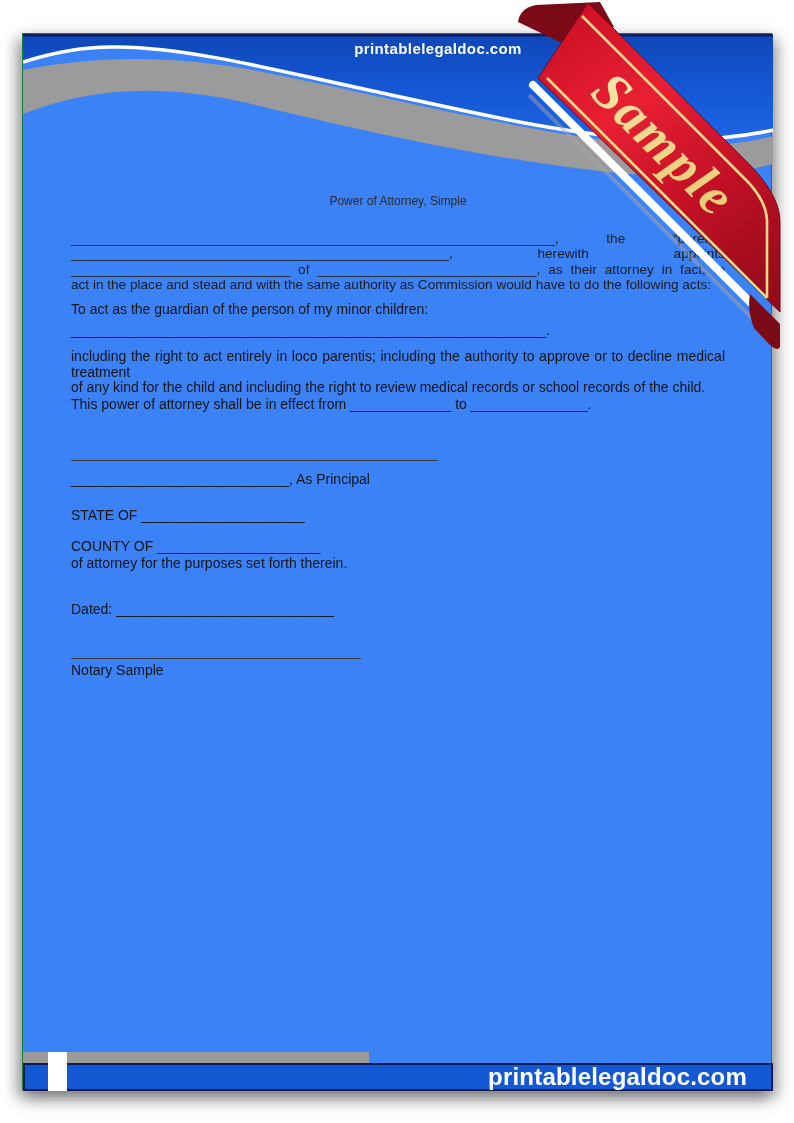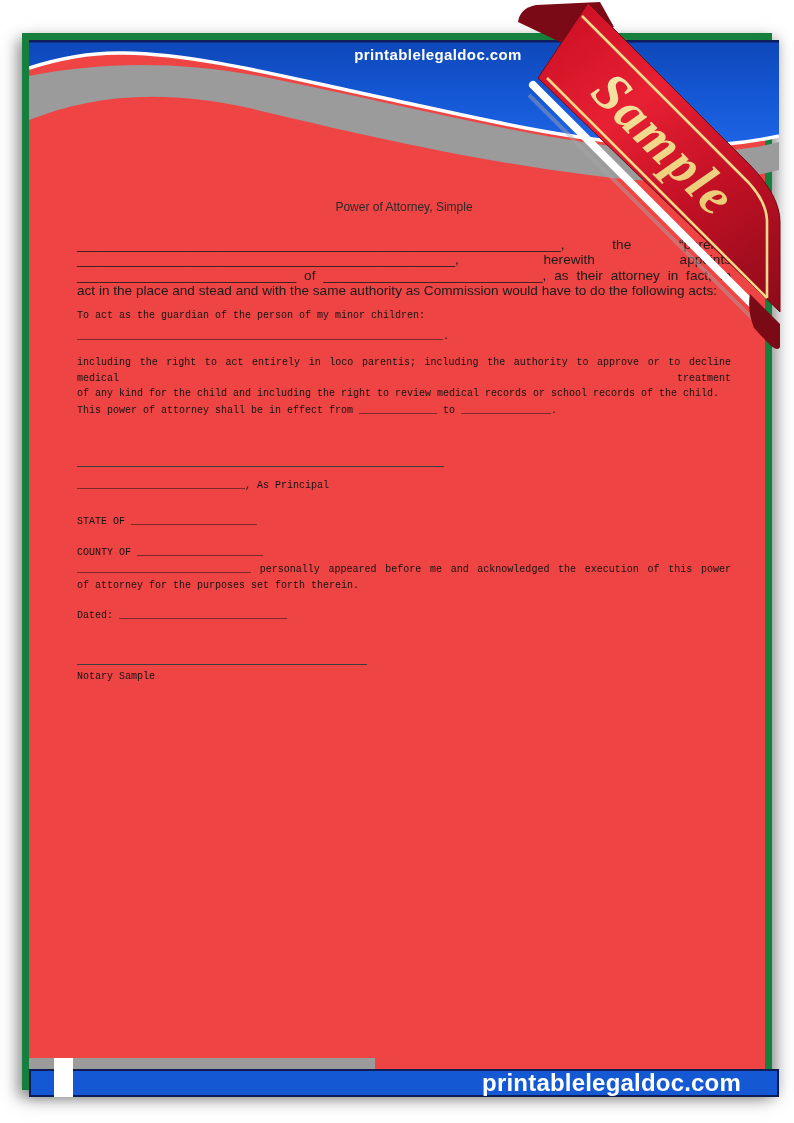--- a/index.html
+++ b/index.html
@@ -1,29 +1,29 @@
 <!DOCTYPE html>
 <html><head>
 <meta charset="utf-8">
 <style>
   html,body{margin:0;padding:0;background:#ffffff;}
   .canvas{position:relative;width:794px;height:1123px;background:#ffffff;overflow:hidden;
           font-family:"Liberation Sans",sans-serif;}
   
-  .page{position:absolute;left:22px;top:33px;width:750px;height:1057px;background:#ef4444;
-        border:7px solid #15803d;box-sizing:border-box;
+  .page{position:absolute;left:22px;top:33px;width:750px;height:1057px;background:#3b82f6;
+        border:1px solid #15803d;box-sizing:border-box;
         box-shadow:0 8px 16px rgba(70,70,70,.55),-7px 6px 12px rgba(130,130,130,.38),7px 6px 12px rgba(130,130,130,.38);}
   
   .hdr-svg{position:absolute;left:0;top:0;width:750px;height:175px;display:block;}
   .hdr-site{position:absolute;left:0;right:0;top:6px;text-align:center;padding-left:82px;
             color:#ffffff;font-size:15px;font-weight:bold;letter-spacing:.4px;z-index:3;}
   
   .blk{position:absolute;left:48px;width:654px;color:#1b1b1b;}
   .sans{font-family:"Liberation Sans",sans-serif;font-size:13.6px;line-height:15.4px;}
-  .serif{font-family:Liberation Mono, monospace;font-size:10px;line-height:15.6px;color:#141414;}
+  .serif{font-family:Liberation Sans, sans-serif;font-size:14px;line-height:15.6px;color:#141414;}
   .jl{text-align:justify;text-align-last:justify;}
   .title{top:160px;text-align:center;font-size:12px;color:#2a2a2a;}
   .rule{position:absolute;left:48px;border-top:1.6px solid #3c3c3c;height:0;}
   
   .foot-gray{position:absolute;left:0;top:1018px;width:346px;height:11px;background:#9b9b9b;}
   .foot-blue{position:absolute;left:0;top:1029px;width:750px;height:28px;background:#1458d4;
              border:2px solid #0e1c56;box-sizing:border-box;}
   .foot-notch{position:absolute;left:25px;top:1018px;width:19px;height:39px;background:#ffffff;}
   .foot-site{position:absolute;right:24px;top:1029px;height:28px;line-height:27px;
              color:#ffffff;font-size:24px;font-weight:bold;letter-spacing:.2px;z-index:2;}
@@ -73,21 +73,20 @@
       <div>of any kind for the child and including the right to review medical records or school records of the child.</div>
     </div>
 
     <div class="rule" style="top:426px;width:367px"></div>
     <div class="blk serif" style="top:438px">____________________________, As Principal</div>
 
     <div class="blk serif" style="top:474px">STATE OF _____________________</div>
     <div class="blk serif" style="top:505px">COUNTY OF _____________________</div>
 
     <div class="blk serif" style="top:522px">
-      <div class="jl">_____________________________ personally appeared before me and acknowledged the execution of this power</div>
       <div>of attorney for the purposes set forth therein.</div>
     </div>
 
     <div class="blk serif" style="top:568px">Dated: ____________________________</div>
 
     <div class="rule" style="top:624px;width:290px"></div>
     <div class="blk serif" style="top:629px">Notary Sample</div>
 
     <div class="foot-gray"></div>
     <div class="foot-blue"></div>

